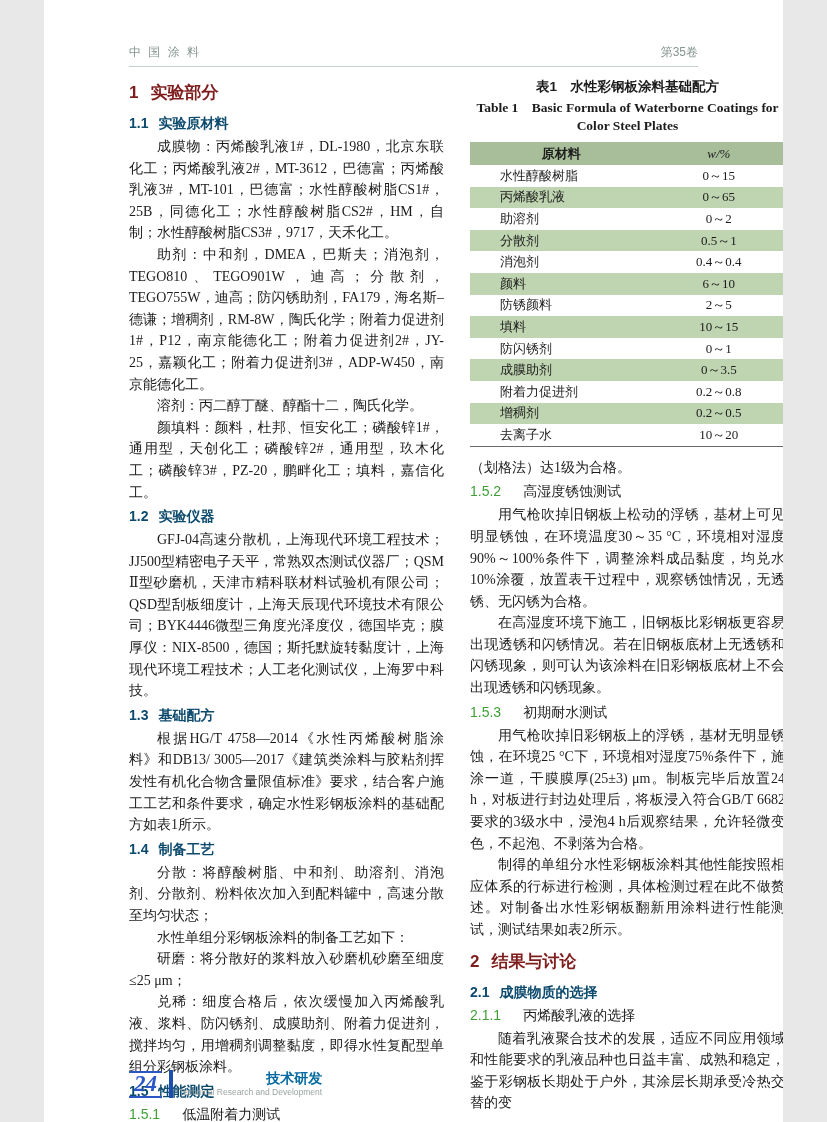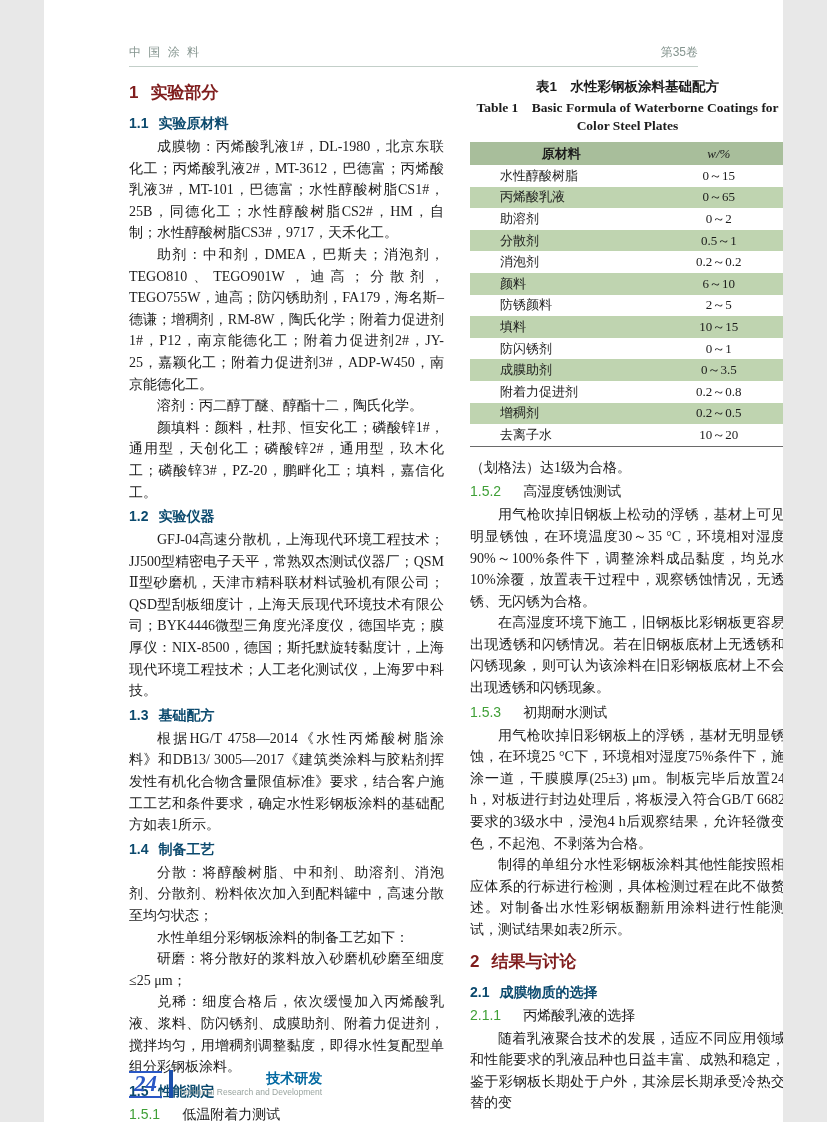--- a/index.html
+++ b/index.html
@@ -175,21 +175,21 @@
           <tr>
               <td class="mat">助溶剂</td>
               <td class="val">0～2</td>
             </tr>
           <tr>
               <td class="mat">分散剂</td>
               <td class="val">0.5～1</td>
             </tr>
           <tr>
               <td class="mat">消泡剂</td>
-              <td class="val">0.2～0.2</td>
+              <td class="val">0.4～0.4</td>
             </tr>
           <tr>
               <td class="mat">颜料</td>
               <td class="val">6～10</td>
             </tr>
           <tr>
               <td class="mat">防锈颜料</td>
               <td class="val">2～5</td>
             </tr>
           <tr>

